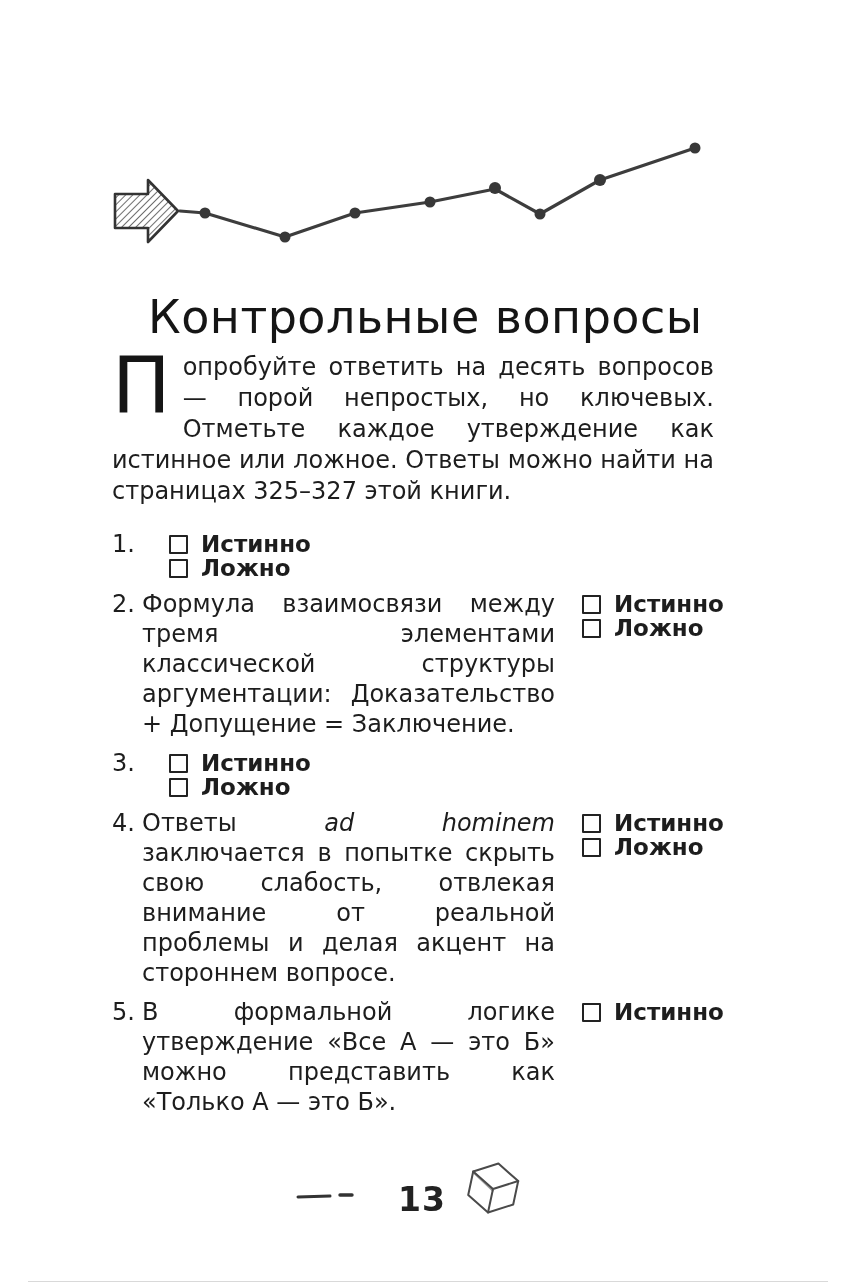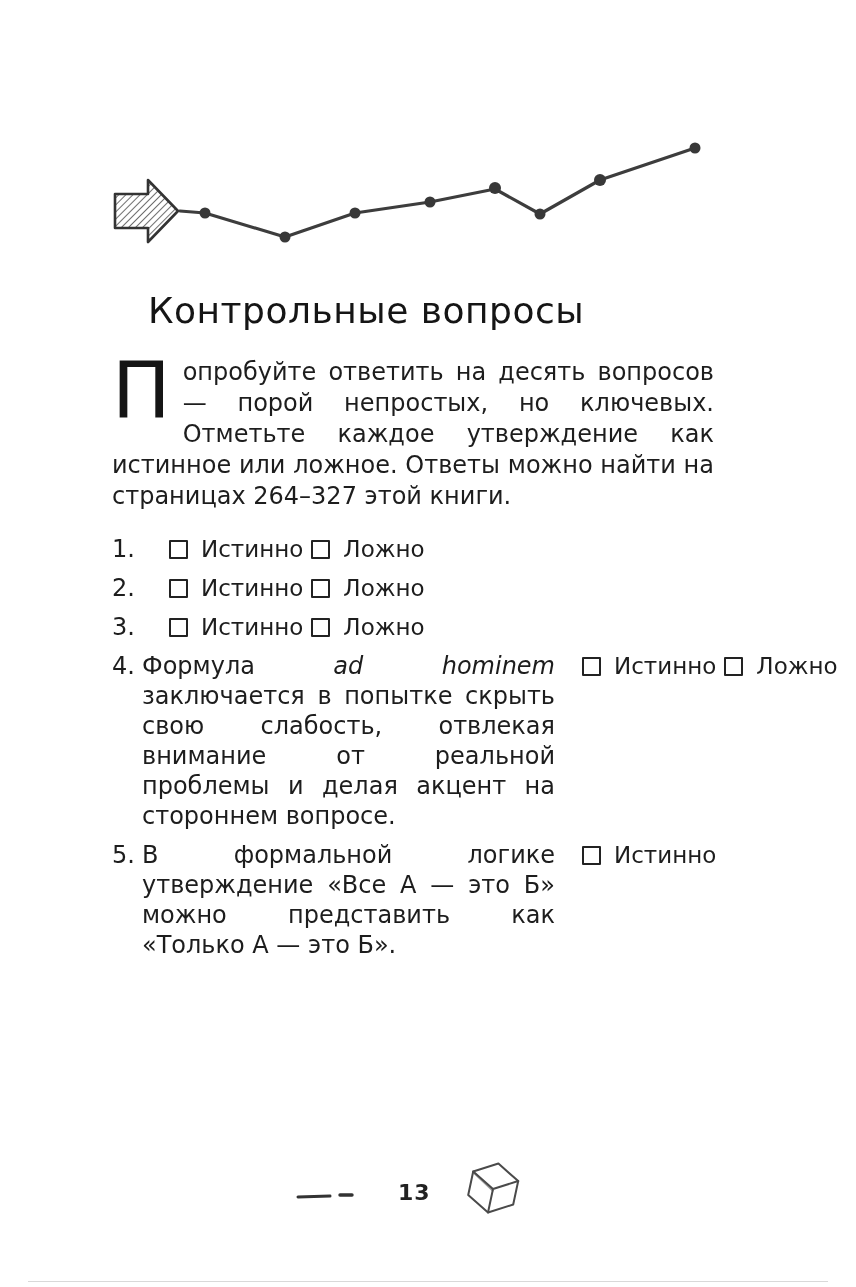--- a/index.html
+++ b/index.html
@@ -9,25 +9,25 @@
     width: 856px;
     height: 1287px;
     background: #ffffff;
     font-family: "DejaVu Sans", "Liberation Sans", sans-serif;
     color: #1d1d1d;
     overflow: hidden;
   }
   .decor-top { position: absolute; left: 100px; top: 128px; }
   .content { position: absolute; left: 112px; top: 290px; width: 602px; }
   .title {
-    font-size: 36px;
+    font-size: 46px;
     font-weight: normal;
     letter-spacing: 0.5px;
     color: #151515;
-    margin: 0 0 26px 36px;
+    margin: 0 0 8px 36px;
     white-space: nowrap;
   }
   .intro {
     font-size: 24px;
     line-height: 31px;
     text-align: justify;
     margin-bottom: 22px;
     color: #1d1d1d;
   }
   .dropcap {
@@ -44,38 +44,38 @@
     flex: 0 0 413px;
     width: 413px;
     font-size: 24px;
     line-height: 30px;
     text-align: justify;
   }
   .it { font-style: italic; margin-top: 40px; }
   .answers {
     margin-left: 27px;
     display: flex;
-    flex-direction: row;
-    gap: 8px;
+    flex-direction: column;
     padding-top: 3px;
+    font-weight: bold;
   }
   .answer { display: flex; align-items: center; gap: 13px; cursor: pointer; }
   .checkbox {
     width: 19px; height: 19px;
     border: 2px solid #222222;
     border-radius: 1px;
     background: #ffffff;
     display: inline-block;
     flex: 0 0 19px;
   }
   .alabel { font-size: 23px; line-height: 24px; color: #1d1d1d; }
   .footer-dashes { position: absolute; left: 296px; top: 1188px; }
   .page-number {
     position: absolute; left: 398px; top: 1180px;
-    font-size: 22px; font-weight: bold; color: #222222;
+    font-size: 33px; font-weight: bold; color: #222222;
     letter-spacing: 1px;
   }
   .cube { position: absolute; left: 462px; top: 1158px; }
   .page-edge {
     position: absolute; left: 28px; right: 28px; bottom: 5px;
     height: 1px; background: #d9d9d9;
   }
 </style>
 </head>
 <body>
@@ -103,41 +103,42 @@
       <circle cx="595" cy="20" r="5.5" fill="#383838"></circle>
     </g>
   </svg>
 
   <main class="content">
 
     <h1 class="title">Контрольные вопросы</h1>
 
     <p class="intro">
       <span class="dropcap">П</span>
-      <span>опробуйте ответить на десять вопросов — порой непростых, но ключевых. Отметьте каждое утверждение как истинное или ложное. Ответы можно найти на страницах 264–327 этой книги.</span>
+      <span>опробуйте ответить на десять вопросов — порой непростых, но ключевых. Отметьте каждое утверждение как истинное или ложное. Ответы можно найти на страницах 325–327 этой книги.</span>
     </p>
 
     <ol class="questions">
 
       <li class="question">
         <span class="qnum">1.</span>
         <div class="answers">
           <div class="answer">
             <span class="checkbox"></span>
             <span class="alabel">Истинно</span>
           </div>
           <div class="answer">
             <span class="checkbox"></span>
             <span class="alabel">Ложно</span>
           </div>
         </div>
       </li>
 
       <li class="question">
         <span class="qnum">2.</span>
+        <div class="qtext">Формула взаимосвязи между тремя элементами классической структуры аргументации: Доказательство + Допущение = Заключение.</div>
         <div class="answers">
           <div class="answer">
             <span class="checkbox"></span>
             <span class="alabel">Истинно</span>
           </div>
           <div class="answer">
             <span class="checkbox"></span>
             <span class="alabel">Ложно</span>
           </div>
         </div>
@@ -152,21 +153,21 @@
           </div>
           <div class="answer">
             <span class="checkbox"></span>
             <span class="alabel">Ложно</span>
           </div>
         </div>
       </li>
 
       <li class="question">
         <span class="qnum">4.</span>
-        <div class="qtext"><span>Формула </span><span class="it">ad hominem</span><span> заключается в попытке скрыть свою слабость, отвлекая внимание от реальной проблемы и делая акцент на стороннем вопросе.</span></div>
+        <div class="qtext"><span>Ответы </span><span class="it">ad hominem</span><span> заключается в попытке скрыть свою слабость, отвлекая внимание от реальной проблемы и делая акцент на стороннем вопросе.</span></div>
         <div class="answers">
           <div class="answer">
             <span class="checkbox"></span>
             <span class="alabel">Истинно</span>
           </div>
           <div class="answer">
             <span class="checkbox"></span>
             <span class="alabel">Ложно</span>
           </div>
         </div>

